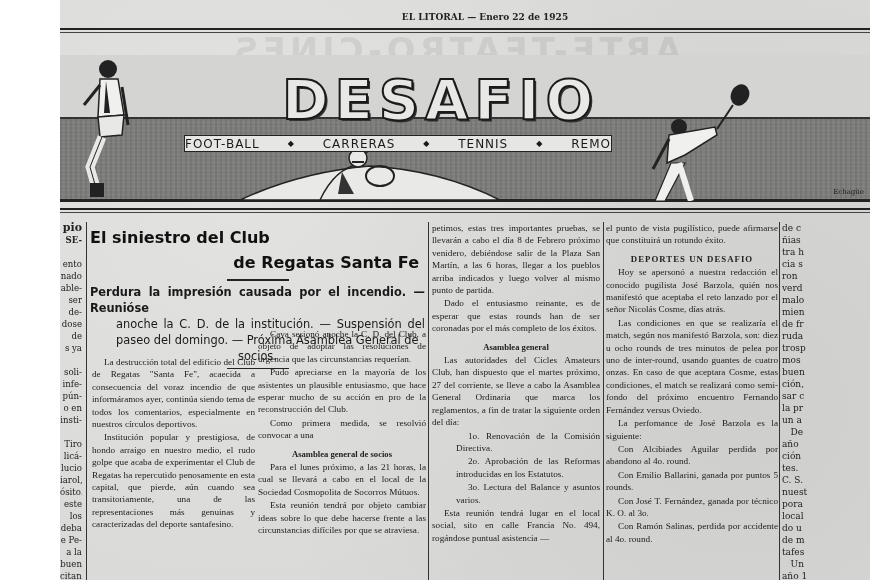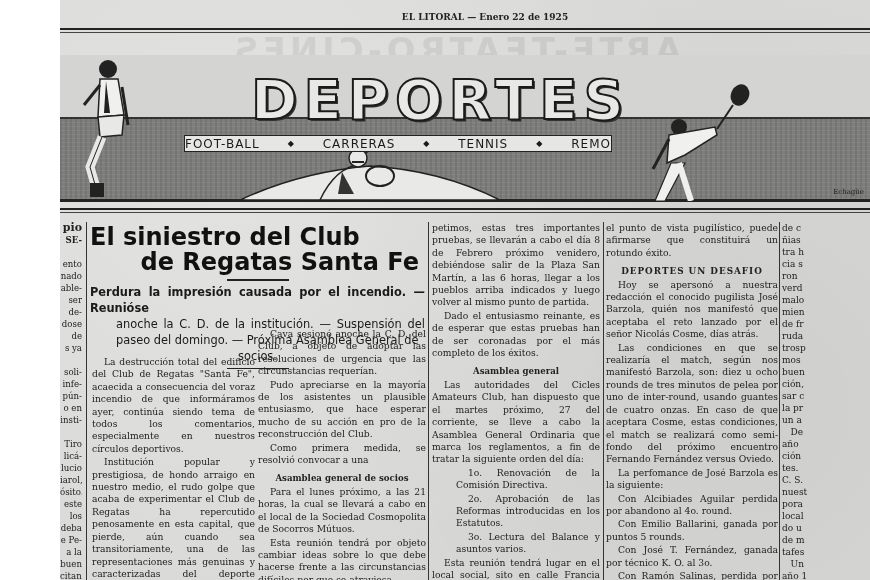--- a/index.html
+++ b/index.html
@@ -75,29 +75,29 @@
   }
 
   .rule-mid { top: 208px; }
 
   
   .col {
     position: absolute; top: 222px; height: 358px; overflow: hidden;
     font-family: "DejaVu Serif", serif; font-size: 9.2px; line-height: 12.4px;
     text-align: justify; color: #222;
   }
-  .col p { text-indent: 12px; margin-bottom: 1px; }
+  .col p { text-indent: 12px; margin-bottom: 1px; font-family: Liberation Serif, serif; }
   .col-divider { position: absolute; top: 222px; width: 1px; height: 358px; background: #333; }
 
   .col-left-stub { left: 0; width: 22px; text-align: right; font-size: 8.6px; line-height: 12px; }
   .col-left-stub div { white-space: nowrap; }
 
   .headline-block { position: absolute; left: 30px; top: 225px; width: 335px; }
   .headline {
-    font-family: "DejaVu Sans", sans-serif; font-weight: bold; font-size: 24px; line-height: 25px; color: #111;
+    font-family: "DejaVu Sans", sans-serif; font-weight: bold; font-size: 16px; line-height: 25px; color: #111;
   }
   .headline .l1 { display: block; text-align: left; padding-left: 0; }
   .headline .l2 { display: block; text-align: right; padding-right: 6px; }
   .short-rule { width: 62px; height: 1.5px; background: #222; margin: 4px auto 3px; }
   .subhead {
     font-family: "DejaVu Sans", sans-serif; font-size: 11.4px; line-height: 16px; color: #1a1a1a;
     text-align: justify; padding-left: 0;
   }
   .subhead .first { display: block; font-weight: bold; }
   .subhead .rest { display: block; padding-left: 26px; text-align: justify; }
@@ -153,21 +153,21 @@
     <svg class="fig fig-tennis" viewBox="0 0 150 118">
       <ellipse cx="135" cy="12" rx="9" ry="11" fill="#222" transform="rotate(25 135 12)"></ellipse>
       <path d="M128 22 L112 46" stroke="#222" stroke-width="2"></path>
       <circle cx="74" cy="44" r="8" fill="#222"></circle>
       <path d="M64 52 L110 44 L112 52 L80 72 L62 80 Z" fill="#f0f0ee" stroke="#222" stroke-width="1.5"></path>
       <path d="M64 56 L48 86" stroke="#222" stroke-width="3"></path>
       <path d="M66 80 L80 80 L60 118 L50 118 Z" fill="#f0f0ee" stroke="#222" stroke-width="1.2"></path>
       <path d="M74 80 L86 118" stroke="#f0f0ee" stroke-width="6"></path>
     </svg>
 
-    <div class="deportes-title">DEPORTES</div>
+    <div class="deportes-title">DESAFIO</div>
     <div class="sports-strip">
       <span>FOOT-BALL</span>
       <span class="sep">◆</span>
       <span>CARRERAS</span>
       <span class="sep">◆</span>
       <span>TENNIS</span>
       <span class="sep">◆</span>
       <span>REMO</span>
     </div>
     <div class="signature">Echagüe</div>
@@ -236,21 +236,21 @@
     <p>Como primera medida, se resolvió convocar a una</p>
     <p class="section-head">Asamblea general de socios</p>
     <p>Para el lunes próximo, a las 21 horas, la cual se llevará a cabo en el local de la Sociedad Cosmopolita de Socorros Mútuos.</p>
     <p>Esta reunión tendrá por objeto cambiar ideas sobre lo que debe hacerse frente a las circunstancias difíciles por que se atraviesa.</p>
   </div>
 
   <div class="col-divider" style="left:368px;"></div>
 
   <div class="col col-c">
     <p style="text-indent:0;">petimos, estas tres importantes pruebas, se llevarán a cabo el día 8 de Febrero próximo venidero, debiéndose salir de la Plaza San Martín, a las 6 horas, llegar a los pueblos arriba indicados y luego volver al mismo punto de partida.</p>
-    <p>Dado el entusiasmo reinante, es de esperar que estas pruebas han de ser coronadas por el más completo de los éxitos.</p>
+    <p>Dado el entusiasmo reinante, es de esperar que estas rounds han de ser coronadas por el más completo de los éxitos.</p>
     <p class="section-head">Asamblea general</p>
     <p>Las autoridades del Cicles Amateurs Club, han dispuesto que el martes próximo, 27 del corriente, se lleve a cabo la Asamblea General Ordinaria que marca los reglamentos, a fin de tratar la siguiente orden del día:</p>
     <p class="list-item">1o. Renovación de la Comisión Directiva.</p>
     <p class="list-item">2o. Aprobación de las Reformas introducidas en los Estatutos.</p>
     <p class="list-item">3o. Lectura del Balance y asuntos varios.</p>
     <p><span>Esta reunión tendrá lugar en el local social, sito en calle Francia No. 494, rogándose puntual asistencia —</span> </p>
 
   </div>
 
   <div class="col-divider" style="left:543px;"></div>

